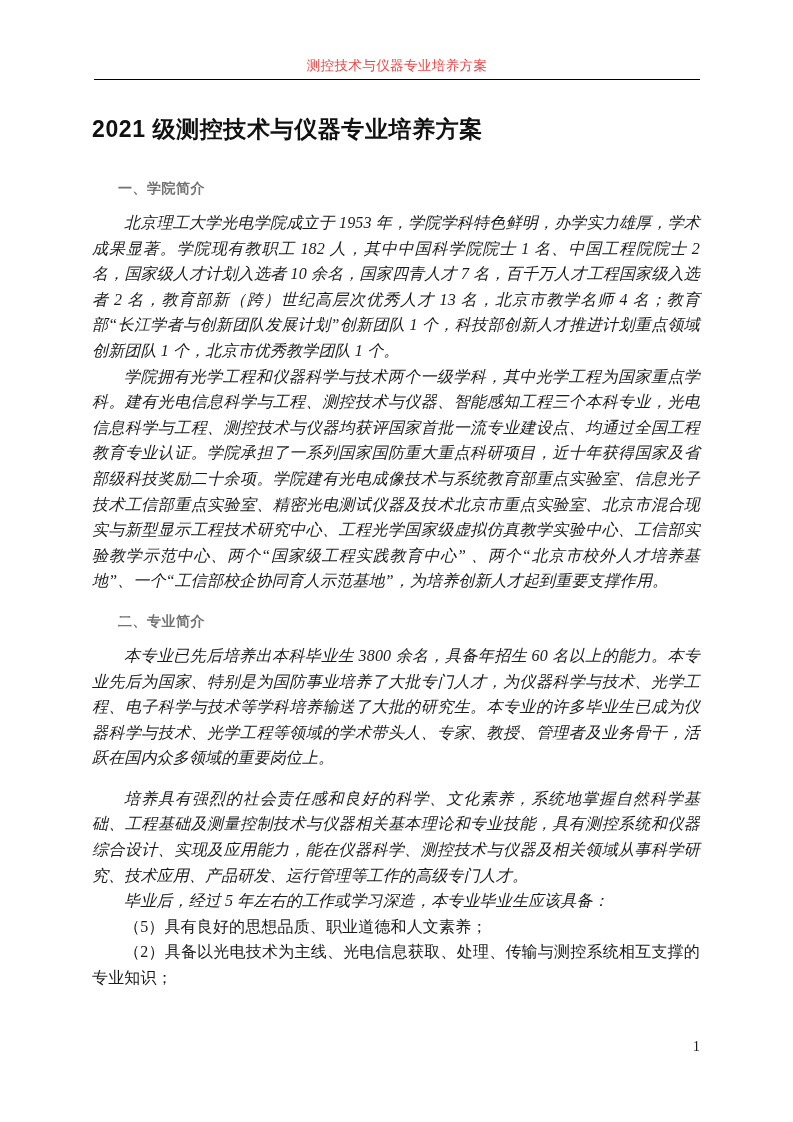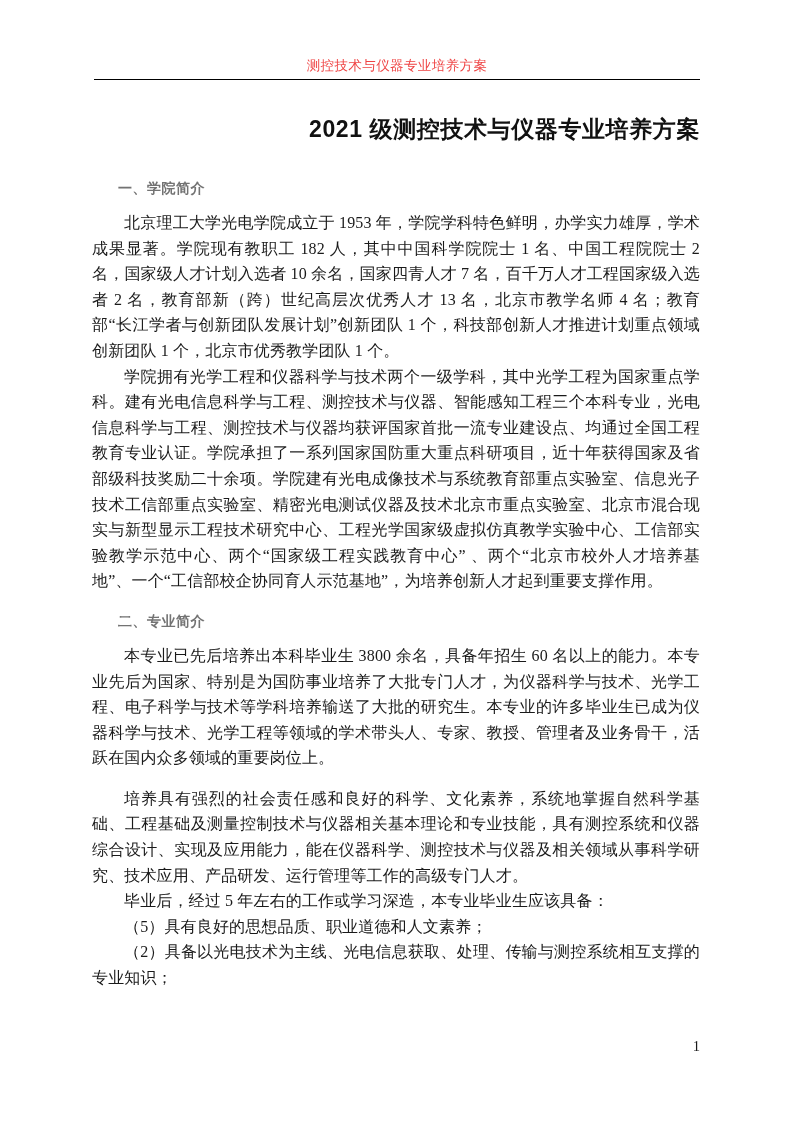--- a/index.html
+++ b/index.html
@@ -46,21 +46,21 @@
 
   
   .content {
     position: absolute;
     left: 92px;
     top: 112px;
     width: 608px;
   }
 
   .doc-title {
-    text-align: right;
+    text-align: left;
     font-family: "Liberation Sans", "DejaVu Sans", sans-serif;
     font-weight: bold;
     font-size: 23px;
     letter-spacing: 0.6px;
     color: #111111;
     margin: 0 0 30px 0;
     line-height: 34px;
     white-space: nowrap;
   }
 
@@ -81,20 +81,21 @@
 
   p.para {
     margin: 0;
     font-size: 16px;
     line-height: 25.6px;
     text-align: justify;
     text-justify: inter-ideograph;
     text-indent: 2em;
     letter-spacing: 0.15px;
     color: #1a1a1a;
+    font-style: italic;
   }
 
   p.para + p.para {
     margin-top: 0;
   }
 
   .list-item {
     margin: 0;
     font-size: 16px;
     line-height: 25.6px;

